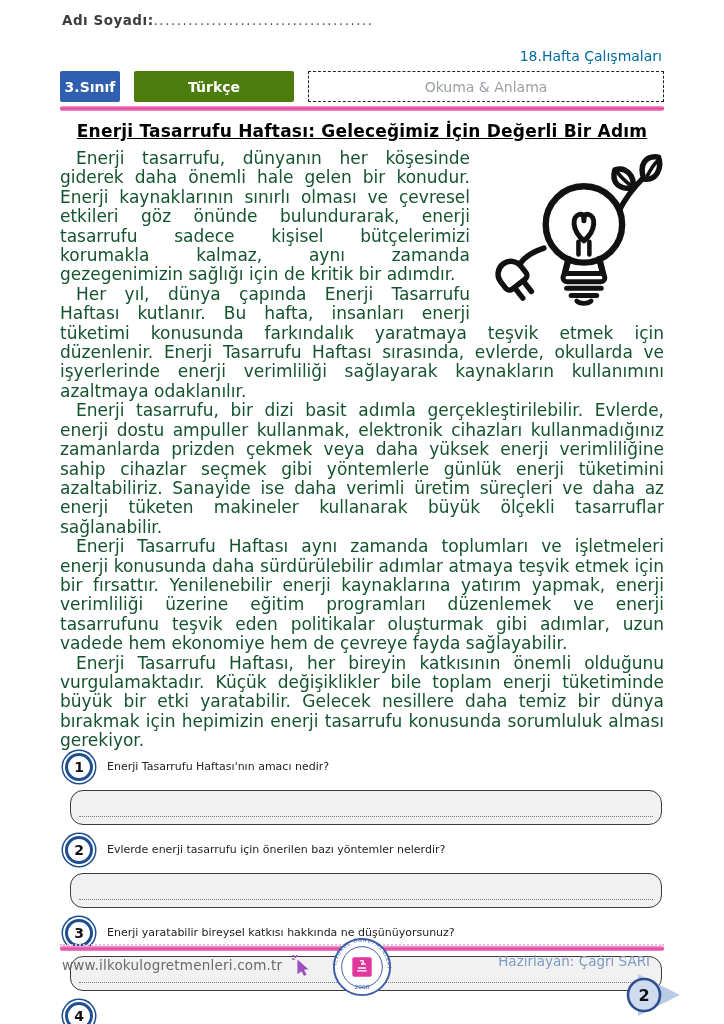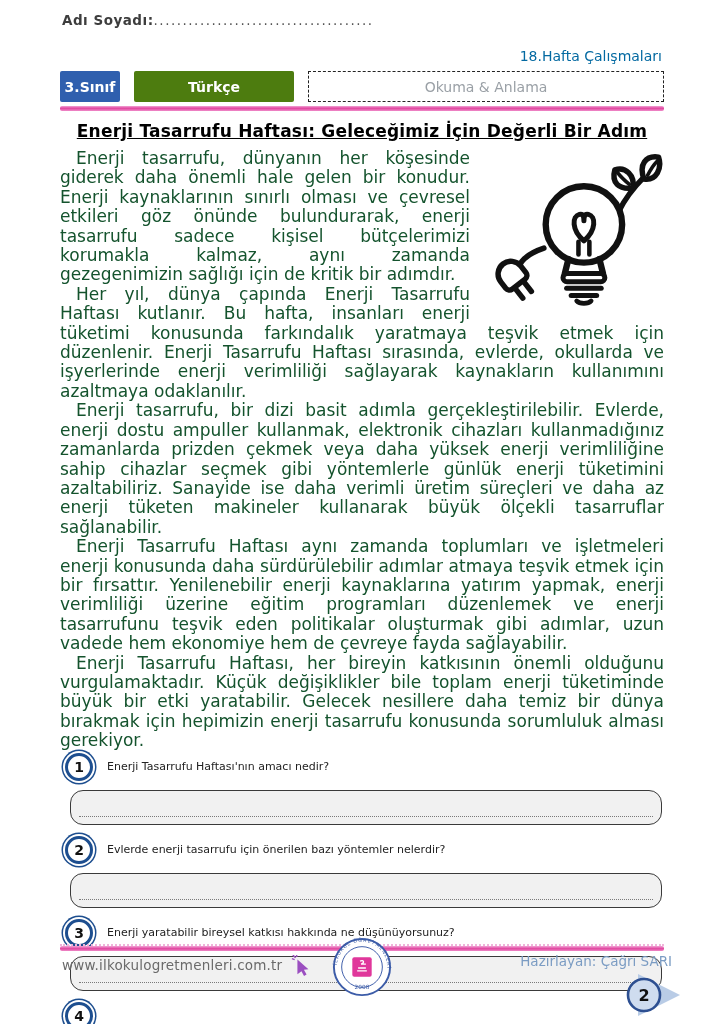--- a/index.html
+++ b/index.html
@@ -69,21 +69,21 @@
 
   
   .footer-line { position:absolute; left:60px; right:60px; top:946px; height:5px; border-radius:2px;
     background:linear-gradient(180deg,#f2a4d6 0%,#e0459f 55%,#ef8cc9 100%); }
   .footer-line::before { content:""; position:absolute; left:0; right:0; top:-2px;
     border-top:2px dotted #f0b4da; }
   .site-group { position:absolute; left:62px; top:953px; display:flex; align-items:center; gap:9px; }
   .site-url { font-size:13.5px; color:#6a6a6a; letter-spacing:.2px; }
   .cursor-wrap { width:22px; height:22px; margin-top:2px; }
   .footer-logo { position:absolute; left:50%; top:936px; transform:translateX(-50%); width:62px; height:62px; }
-  .author { position:absolute; right:52px; top:953px; font-size:13.5px; color:#7b9cc3; }
+  .author { position:absolute; right:74px; top:953px; font-size:13.5px; color:#7b9cc3; }
   .page-badge { position:absolute; right:38px; top:972px; width:64px; height:46px; }
 </style>
 </head>
 <body>
 
 <div class="page">
   <div class="content">
 
     <div class="top-row">
       <div class="name-group">

